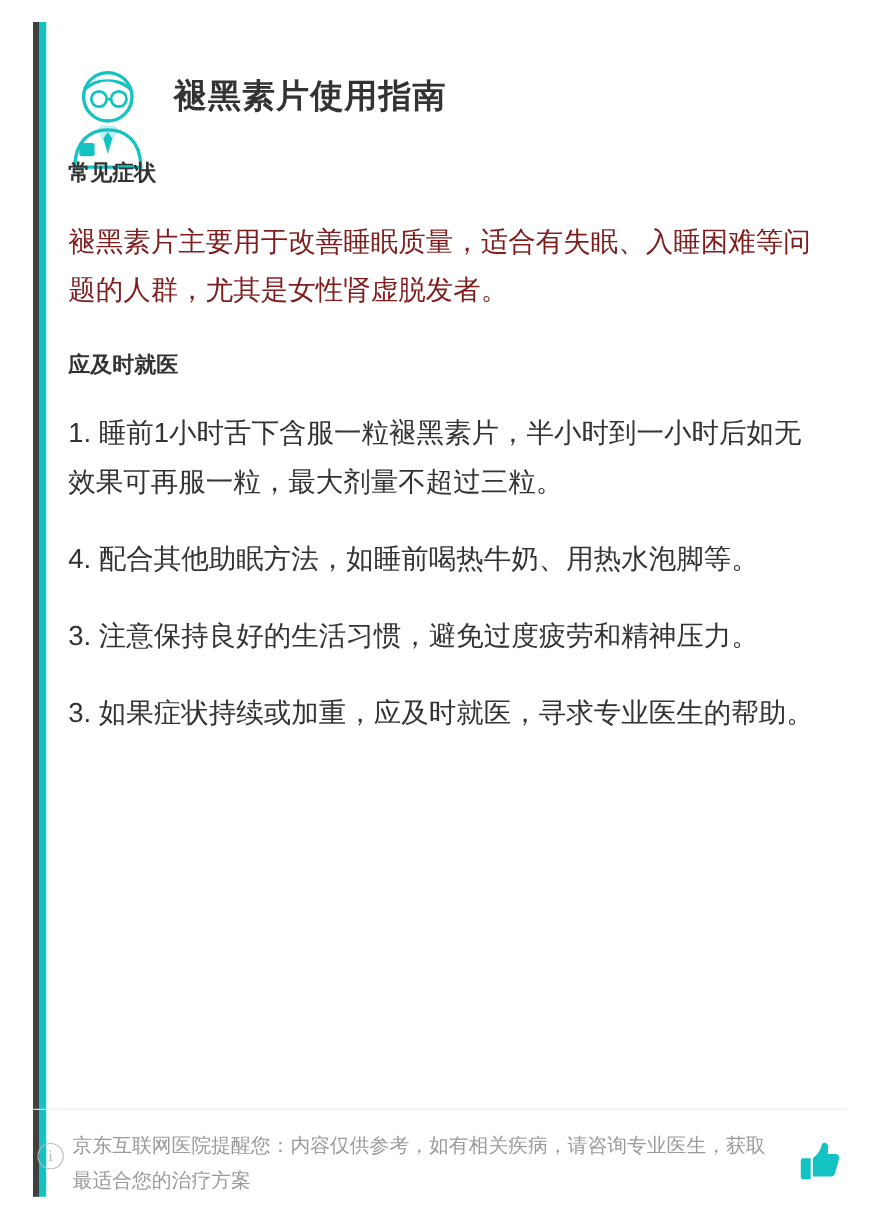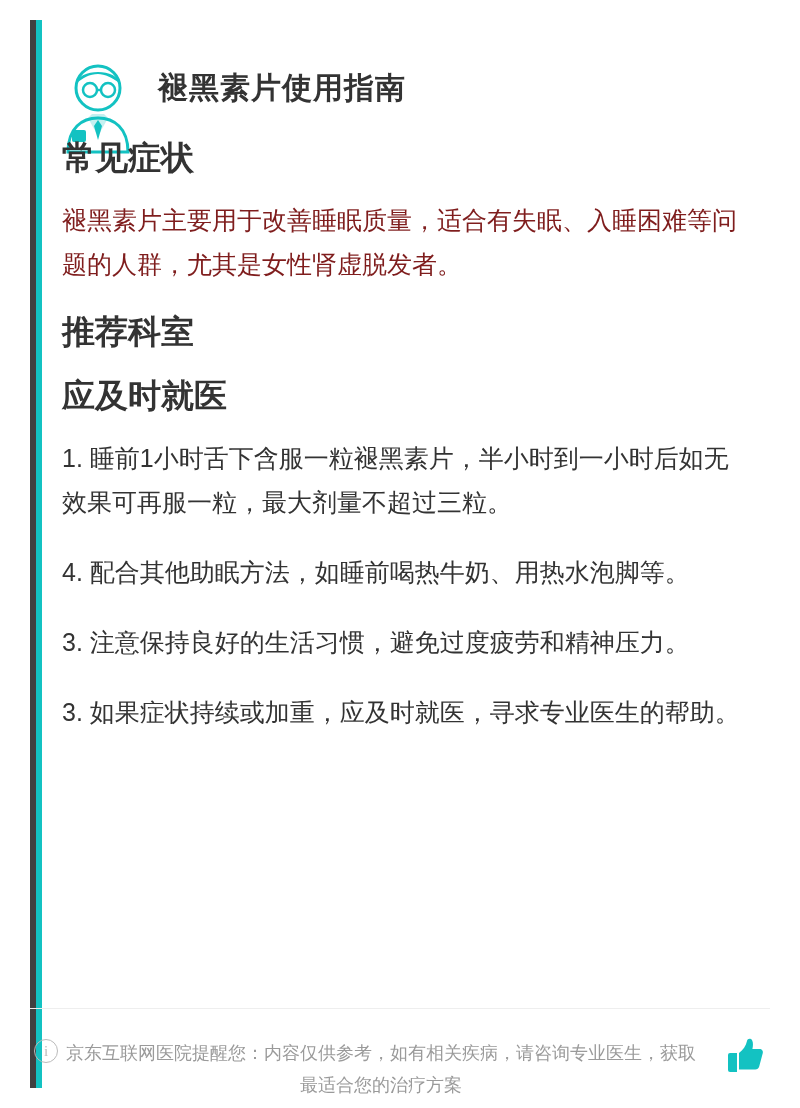--- a/index.html
+++ b/index.html
@@ -52,21 +52,21 @@
     line-height: 40px;
     margin: 0;
   }
   .content {
     position: absolute;
     left: 26px;
     top: 120px;
     width: 688px;
   }
   .section-heading {
-    font-size: 33px;
+    font-size: 20px;
     font-weight: bold;
     color: #333333;
     margin: 28px 0 22px 0;
     line-height: 36px;
   }
   .section-heading:first-child {
     margin-top: 0;
   }
   .para {
     font-size: 25px;
@@ -104,26 +104,25 @@
     border: 1px solid #bbbbbb;
     color: #bbbbbb;
     font-size: 15px;
     line-height: 22px;
     text-align: center;
     font-family: "Liberation Serif", serif;
   }
   .footer-text {
     position: absolute;
     left: 36px;
-    top: 28px;
+    top: 16px;
     width: 630px;
     font-size: 18px;
     line-height: 32px;
     color: #9a9a9a;
-    text-align: center;
   }
   .thumb-up {
     position: absolute;
     right: 6px;
     top: 28px;
     width: 40px;
     height: 38px;
   }
 </style>
 </head>
@@ -154,21 +153,20 @@
 
   <div class="header">
     <h1 class="page-title">褪黑素片使用指南</h1>
   </div>
 
   <div class="content">
 
     <h2 class="section-heading">常见症状</h2>
     <p class="para">褪黑素片主要用于改善睡眠质量，适合有失眠、入睡困难等问题的人群，尤其是女性肾虚脱发者。</p>
 
-    <h2 class="section-heading">推荐科室</h2>
 
     <h2 class="section-heading">应及时就医</h2>
     <ul class="list">
       <li class="list-item">1. 睡前1小时舌下含服一粒褪黑素片，半小时到一小时后如无效果可再服一粒，最大剂量不超过三粒。</li>
       <li class="list-item">4. 配合其他助眠方法，如睡前喝热牛奶、用热水泡脚等。</li>
       <li class="list-item">3. 注意保持良好的生活习惯，避免过度疲劳和精神压力。</li>
       <li class="list-item">3. 如果症状持续或加重，应及时就医，寻求专业医生的帮助。</li>
     </ul>
   </div>
 </div>

